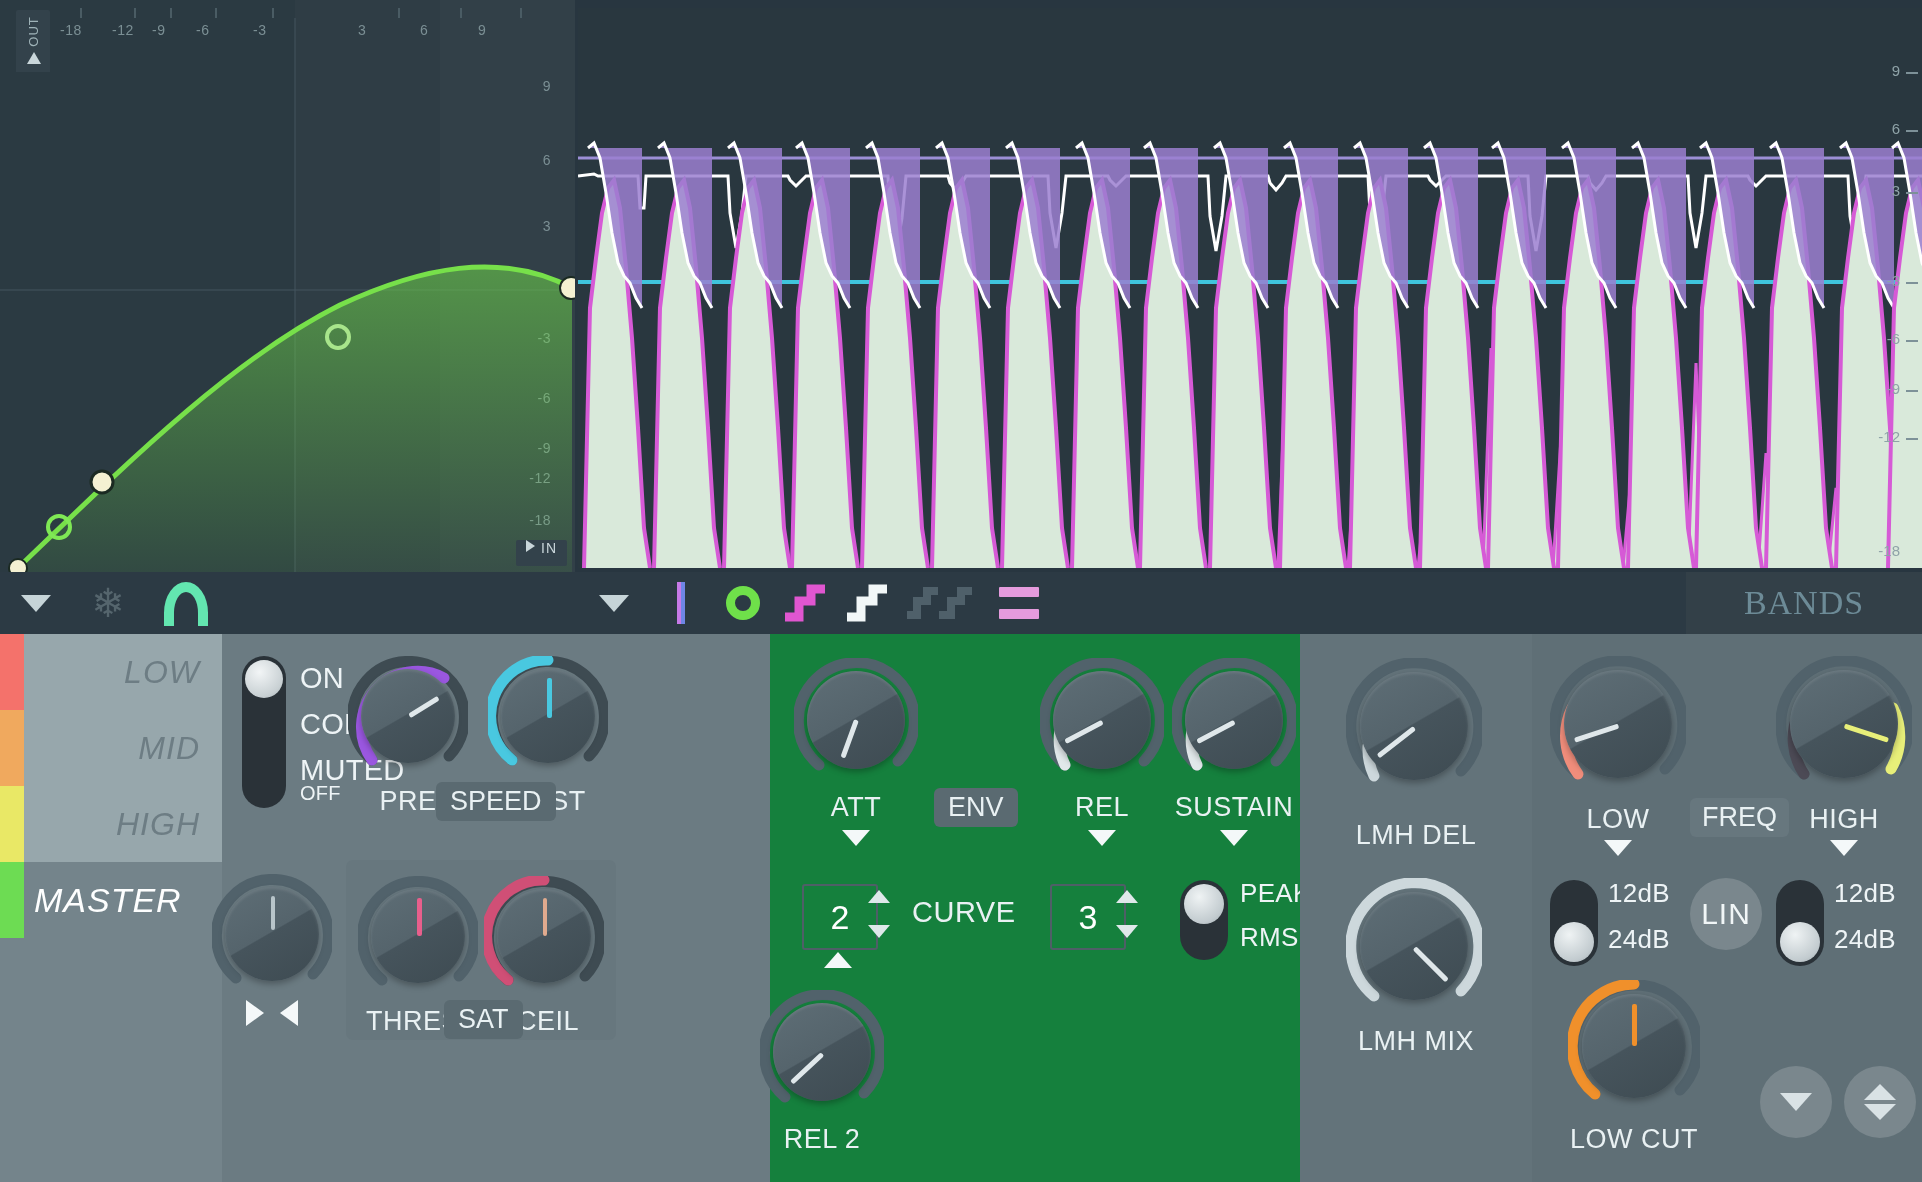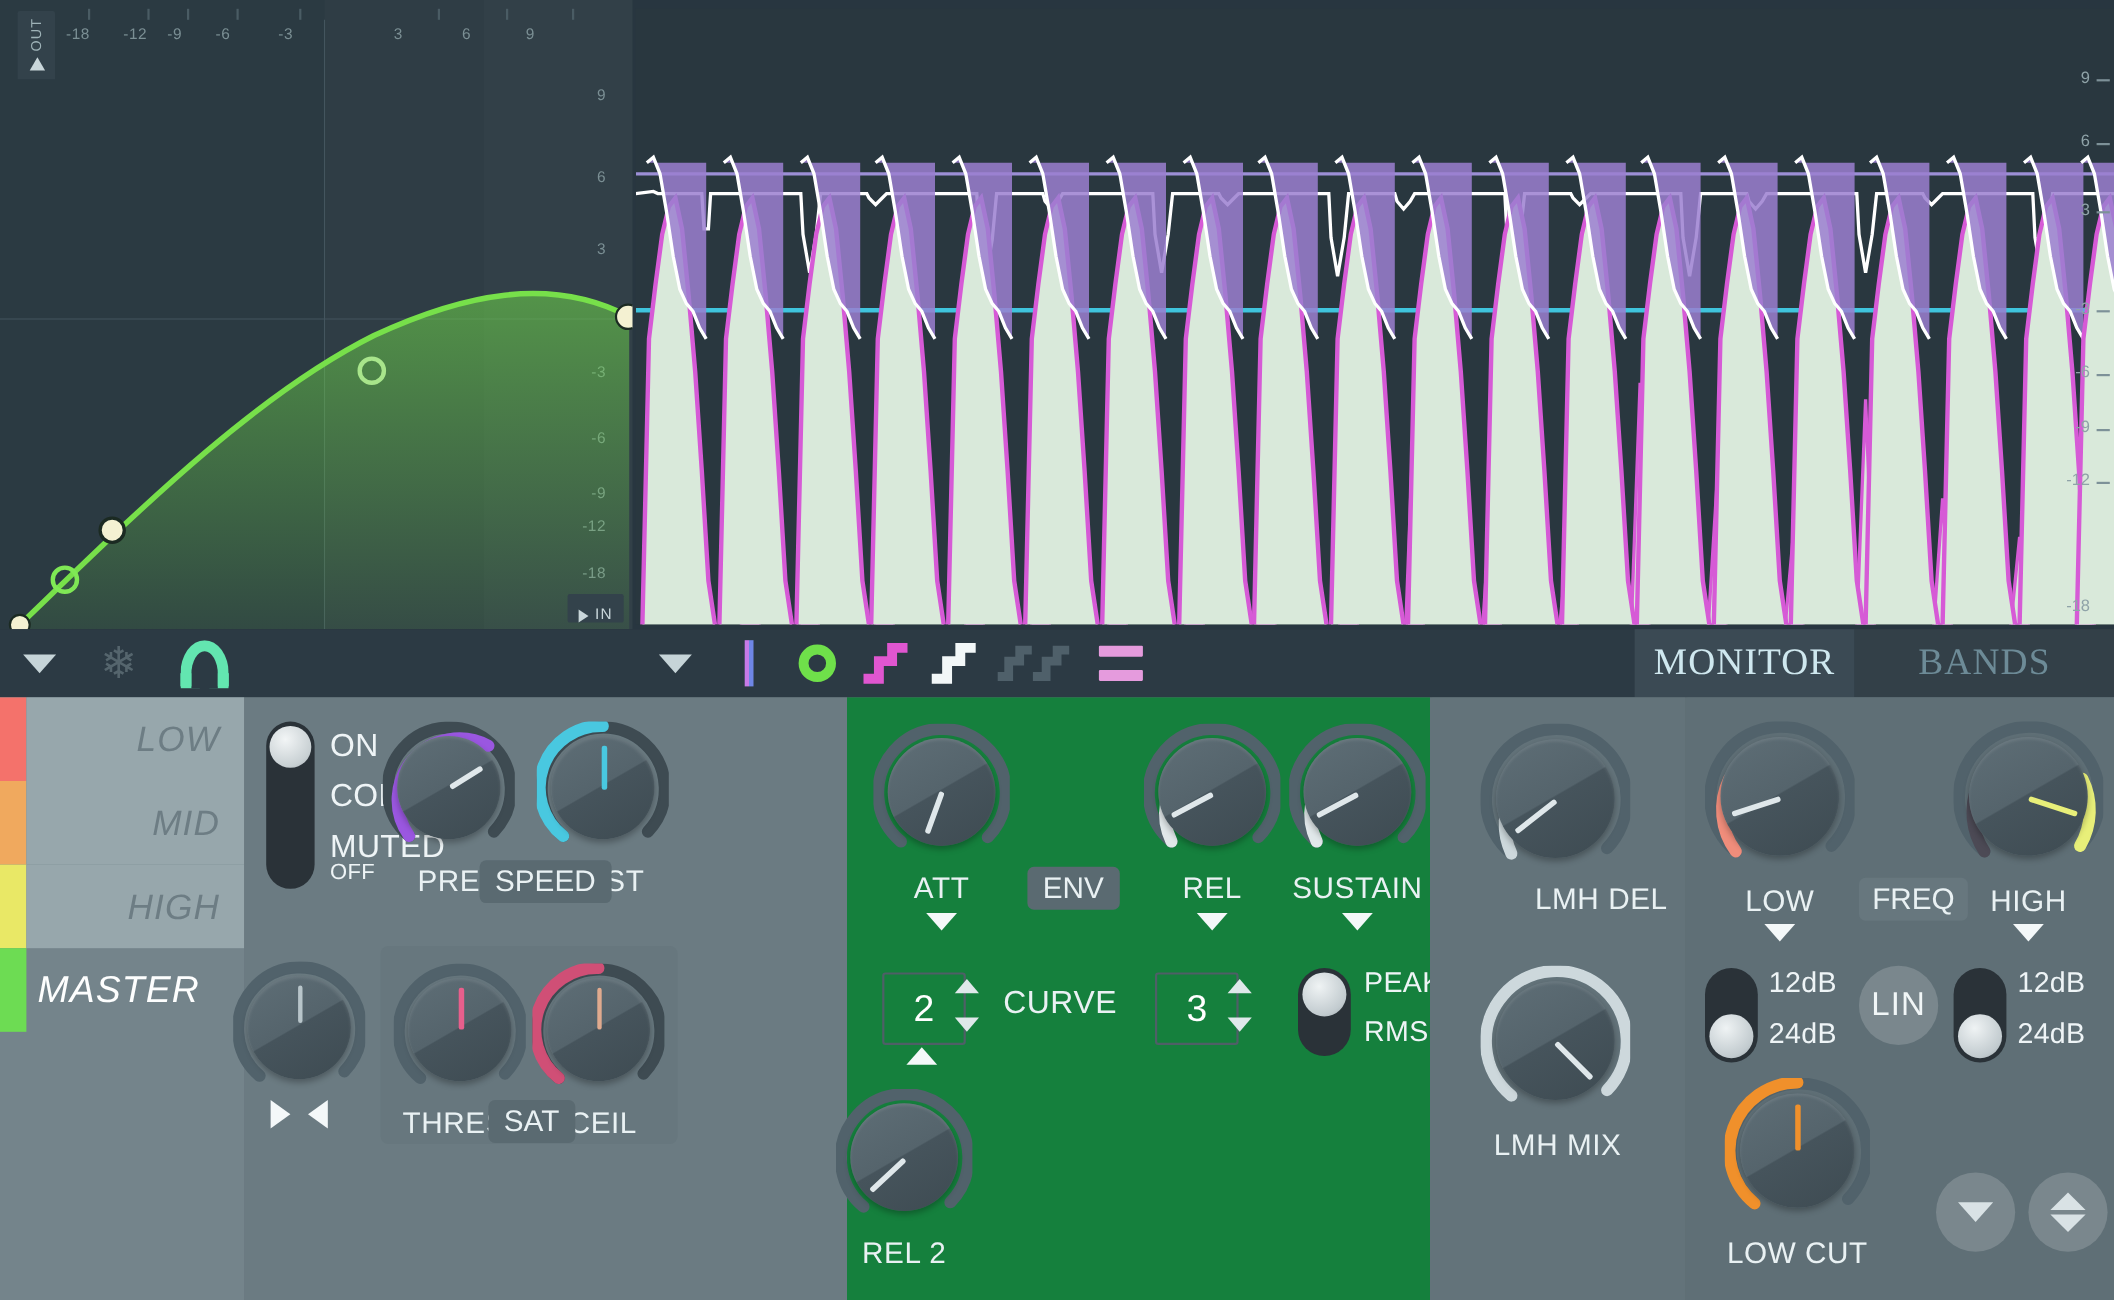--- a/index.html
+++ b/index.html
@@ -7,21 +7,21 @@
   .app{position:relative;width:1922px;height:1182px;padding-left:38px;}
 
   
   .top{position:absolute;left:0;top:0;width:1922px;height:572px;background:#283640;}
   .curve-pane{position:absolute;left:0;top:0;width:575px;height:572px;background:#2b3a42;}
   .curve-pane .grid-band{position:absolute;top:0;bottom:0;background:rgba(255,255,255,0.018);}
   .out-tab{position:absolute;left:16px;top:10px;width:34px;height:62px;background:#33424b;border-radius:2px 2px 0 0;}
   .out-tab .lbl{position:absolute;left:-6px;top:14px;width:46px;text-align:center;
     transform:rotate(-90deg);font-size:13px;letter-spacing:1px;color:#9fb3b8;font-family:"Liberation Sans",sans-serif;}
   .out-tab .tri{position:absolute;left:11px;top:42px;width:0;height:0;border-left:7px solid transparent;border-right:7px solid transparent;border-bottom:12px solid #c9d6da;}
-  .in-tab{position:absolute;right:8px;bottom:6px;height:26px;color:#c9d6da;font-size:14px;letter-spacing:1px;display:flex;align-items:flex-end;gap:6px;padding:0 10px;background:#33424b;border-radius:2px;}
+  .in-tab{position:absolute;right:8px;bottom:6px;height:26px;color:#c9d6da;font-size:14px;letter-spacing:1px;display:flex;align-items:flex-start;gap:6px;padding:0 10px;background:#33424b;border-radius:2px;}
   .in-tab .tri{width:0;height:0;border-top:6px solid transparent;border-bottom:6px solid transparent;border-left:9px solid #c9d6da;}
   .xlab{position:absolute;top:22px;font-size:14px;color:#7b8f94;letter-spacing:0.5px;}
   .ylab{position:absolute;font-size:14px;color:#7b8f94;letter-spacing:0.5px;text-align:right;}
   .tick{position:absolute;background:#4a5c64;}
 
   .wave-pane{position:absolute;left:578px;top:8px;width:1344px;height:560px;background:#29373f;overflow:hidden;}
   .wave-ylab{position:absolute;right:22px;font-size:15px;color:#8fa3a8;text-align:right;}
   .wave-tick{position:absolute;right:4px;width:12px;height:2px;background:#7d9198;}
 
   
@@ -305,21 +305,20 @@
     <div class="tb-icon" style="width:74px;">
       <div class="eq-icon">
           <i></i>
           <i></i>
         </div>
     </div>
 
     <div style="flex:1 1 auto;"></div>
 
 
-    <div class="tab-btn tab-on" style="width:200px;">MONITOR</div>
     <div class="tab-btn tab-off" style="width:236px;">BANDS</div>
   </div>
 
   <div class="main">
 
     <div class="sidebar">
       <div class="band">
         <div class="swatch" style="background:#f4726b;"></div>
         <div class="bg"></div>
         <div class="txt">LOW</div>
@@ -493,21 +492,21 @@
 
     <div class="sect c">
       <div class="knob" style="left:46px;top:24px;width:136px;height:136px;">
         <svg width="136" height="136" style="position:absolute;left:0;top:0;">
           <path d="M28,118 A64,64 0 1,1 115,113" fill="none" stroke="#51626b" stroke-width="11" stroke-linecap="round"></path>
           <path d="M28,118 A64,64 0 0,1 22,88" fill="none" stroke="#cdd8dc" stroke-width="11" stroke-linecap="round"></path>
         </svg>
         <div class="body" style="width:108px;height:108px;top:14px;"></div>
         <div class="pointer" style="left:66px;top:24px;width:5px;height:46px;transform:rotate(-128deg);transform-origin:50% 100%;"></div>
       </div>
-      <div class="klabel" style="left:16px;top:168px;width:200px;text-align:right;">LMH DEL</div>
+      <div class="klabel" style="left:16px;top:186px;width:200px;">LMH DEL</div>
 
       <div class="knob" style="left:46px;top:244px;width:136px;height:136px;">
         <svg width="136" height="136" style="position:absolute;left:0;top:0;">
           <path d="M28,118 A64,64 0 1,1 115,113" fill="none" stroke="#51626b" stroke-width="11" stroke-linecap="round"></path>
           <path d="M28,118 A64,64 0 1,1 115,113" fill="none" stroke="#cdd8dc" stroke-width="11" stroke-linecap="round"></path>
         </svg>
         <div class="body" style="width:108px;height:108px;top:14px;"></div>
         <div class="pointer" style="left:66px;top:24px;width:5px;height:46px;transform:rotate(135deg);transform-origin:50% 100%;"></div>
       </div>
       <div class="klabel" style="left:16px;top:392px;width:200px;">LMH MIX</div>

